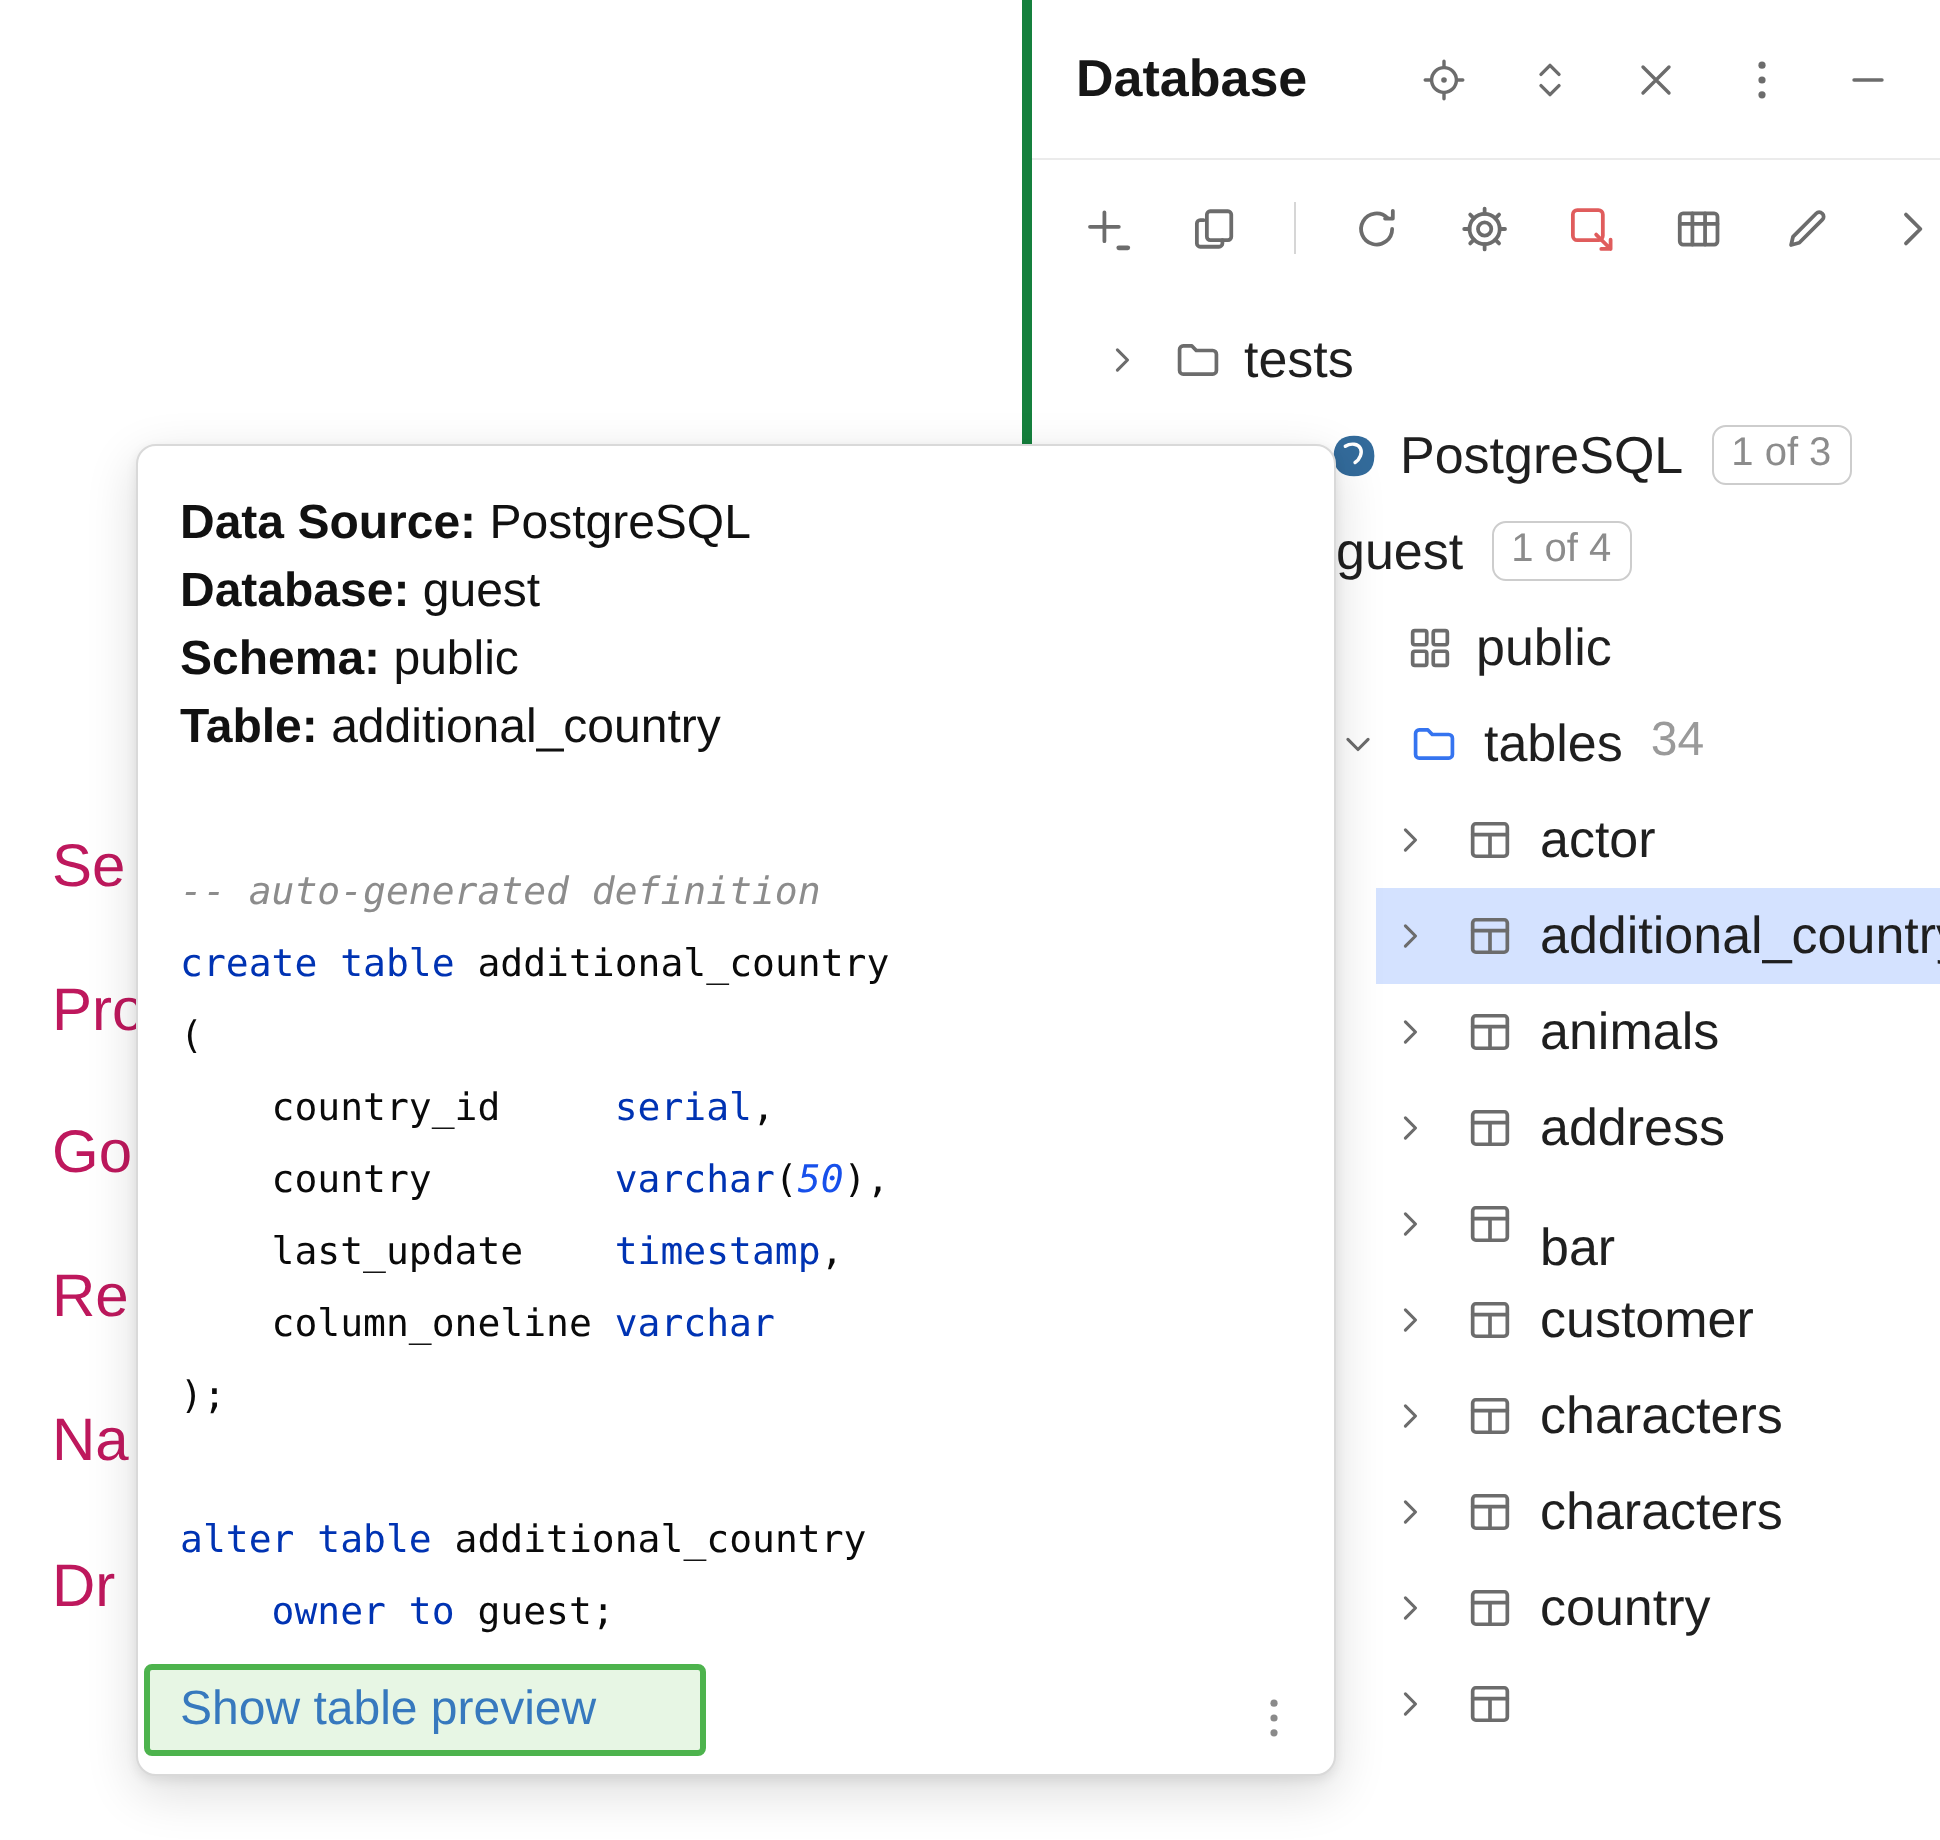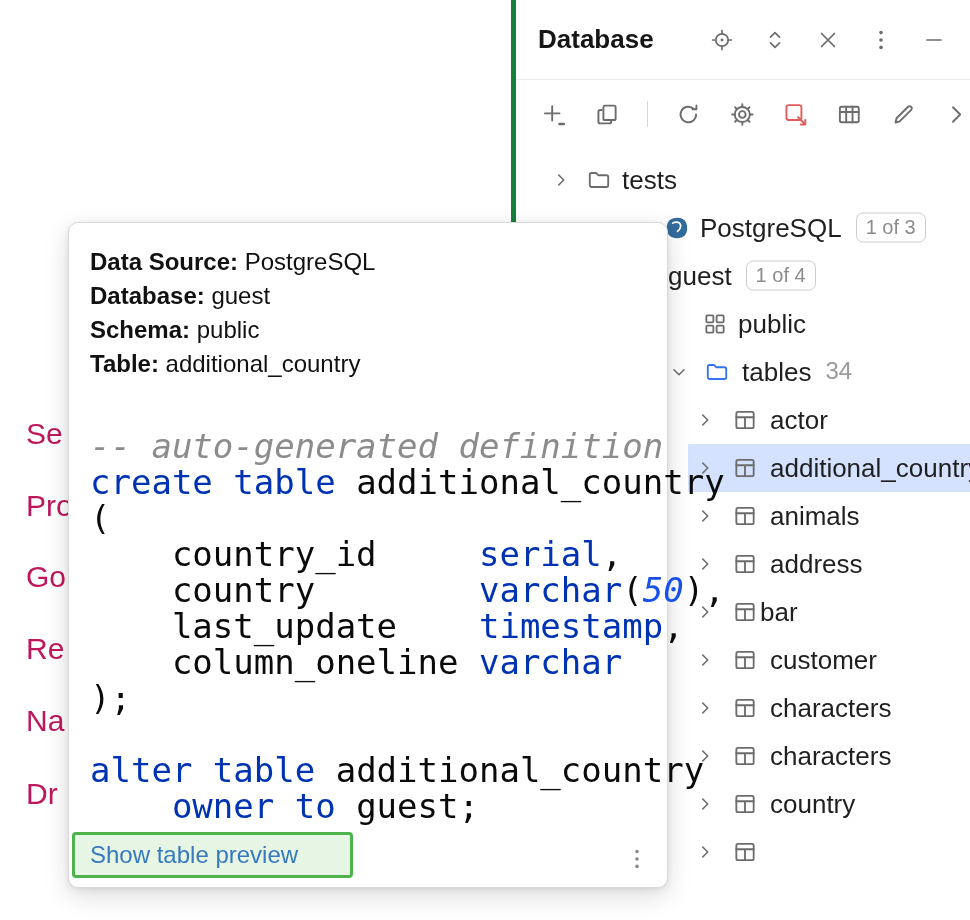--- a/index.html
+++ b/index.html
@@ -39,21 +39,21 @@
 
   
   #popup { position:absolute; left:68px; top:222px; width:600px; height:666px;
            background:#fff; border:1px solid #d9d9d9; border-radius:10px; z-index:10;
            box-shadow:0 8px 26px rgba(0,0,0,.14), 0 2px 6px rgba(0,0,0,.08); }
   .info { position:absolute; top:22px; left:21px; right:18px; }
   .info-line { font-size:24px; line-height:34px; color:#111; }
   .info-line b { font-weight:700;margin-top:40px; }
   .code { position:absolute; top:205px; left:21px; right:8px;
           font-family:"DejaVu Sans Mono","Liberation Mono",monospace;
-          font-size:34px; line-height:36px; color:#0a0a0a; }
+          font-size:19px; line-height:36px; color:#0a0a0a; }
   .code-line { white-space:pre; height:36px; }
   .tok-kw  { color:#0033b3; }
   .tok-num { color:#1750eb;font-style:italic; }
   .tok-com { color:#8c8c8c; font-style:italic; }
   .tok-pl  { color:#0a0a0a; }
   .action-box { position:absolute; left:3px; top:609px; width:281px; height:46px;
                 border:3px solid #4db34d; background:#e7f6e4; border-radius:4px;
                 display:flex; align-items:center; padding-left:15px; }
   .action-link { font-size:24px; color:#3779be; cursor:pointer; text-decoration:none; white-space:nowrap; }
   #popup-kebab { position:absolute; right:18px; bottom:16px; width:24px; height:24px; color:#8a8a8a; cursor:pointer; }
@@ -297,21 +297,21 @@
             <svg viewBox="0 0 24 24" fill="none" stroke="currentColor" stroke-width="1.7" stroke-linecap="round" stroke-linejoin="round">
               <path d="M9.5 6.5 15 12l-5.5 5.5"></path>
             </svg>
           </span>
           <span class="tr-icon" style="left: 216px;">
             <svg viewBox="0 0 24 24" fill="none" stroke="currentColor" stroke-width="1.7" stroke-linecap="round" stroke-linejoin="round">
               <rect x="4" y="4.5" width="16" height="15" rx="1.5"></rect>
               <path d="M4 9.5h16M12 9.5v10"></path>
             </svg>
           </span>
-          <div class="tr-label-wrap" style="left: 244px;">
+          <div class="tr-label-wrap" style="left: 254px; margin-top: 12px;">
             <span class="tr-label">bar</span>
           </div>
         </div>
         <div class="tree-row">
           <span class="tr-chev" style="left: 178px;">
             <svg viewBox="0 0 24 24" fill="none" stroke="currentColor" stroke-width="1.7" stroke-linecap="round" stroke-linejoin="round">
               <path d="M9.5 6.5 15 12l-5.5 5.5"></path>
             </svg>
           </span>
           <span class="tr-icon" style="left: 216px;">

